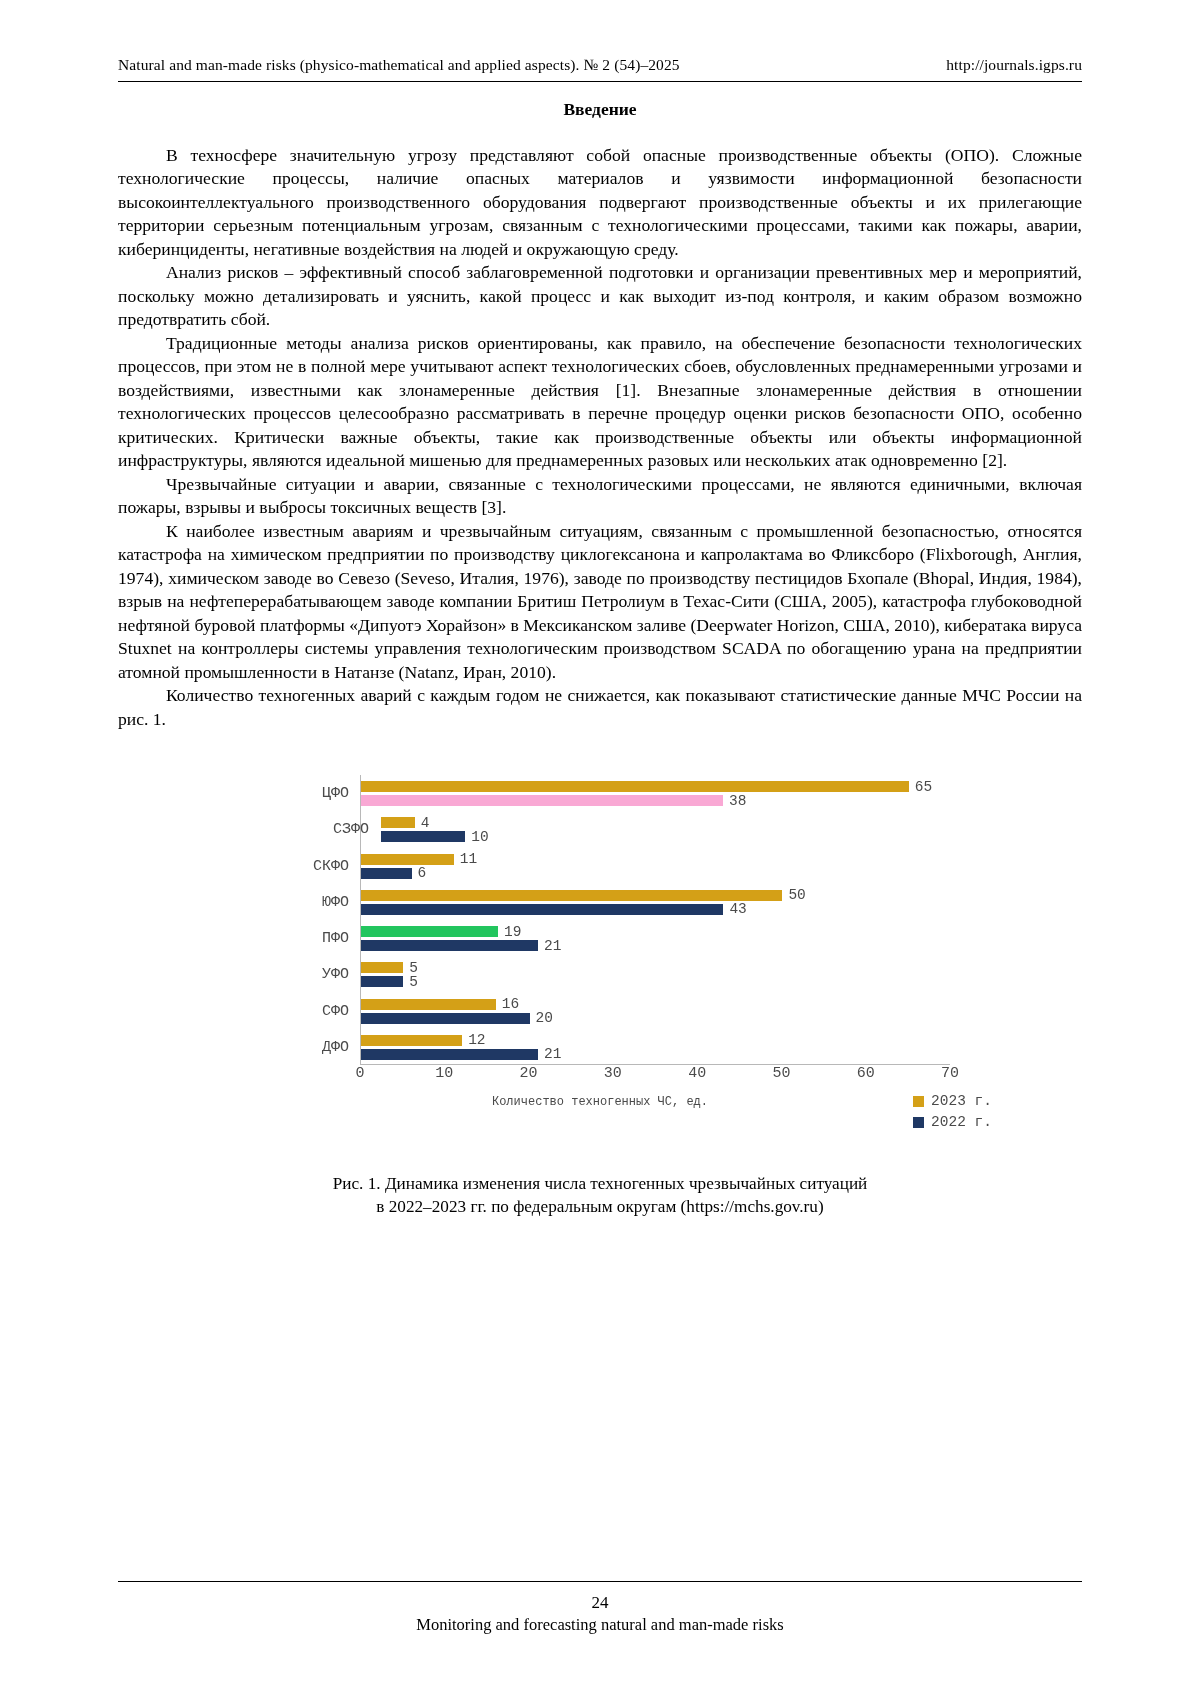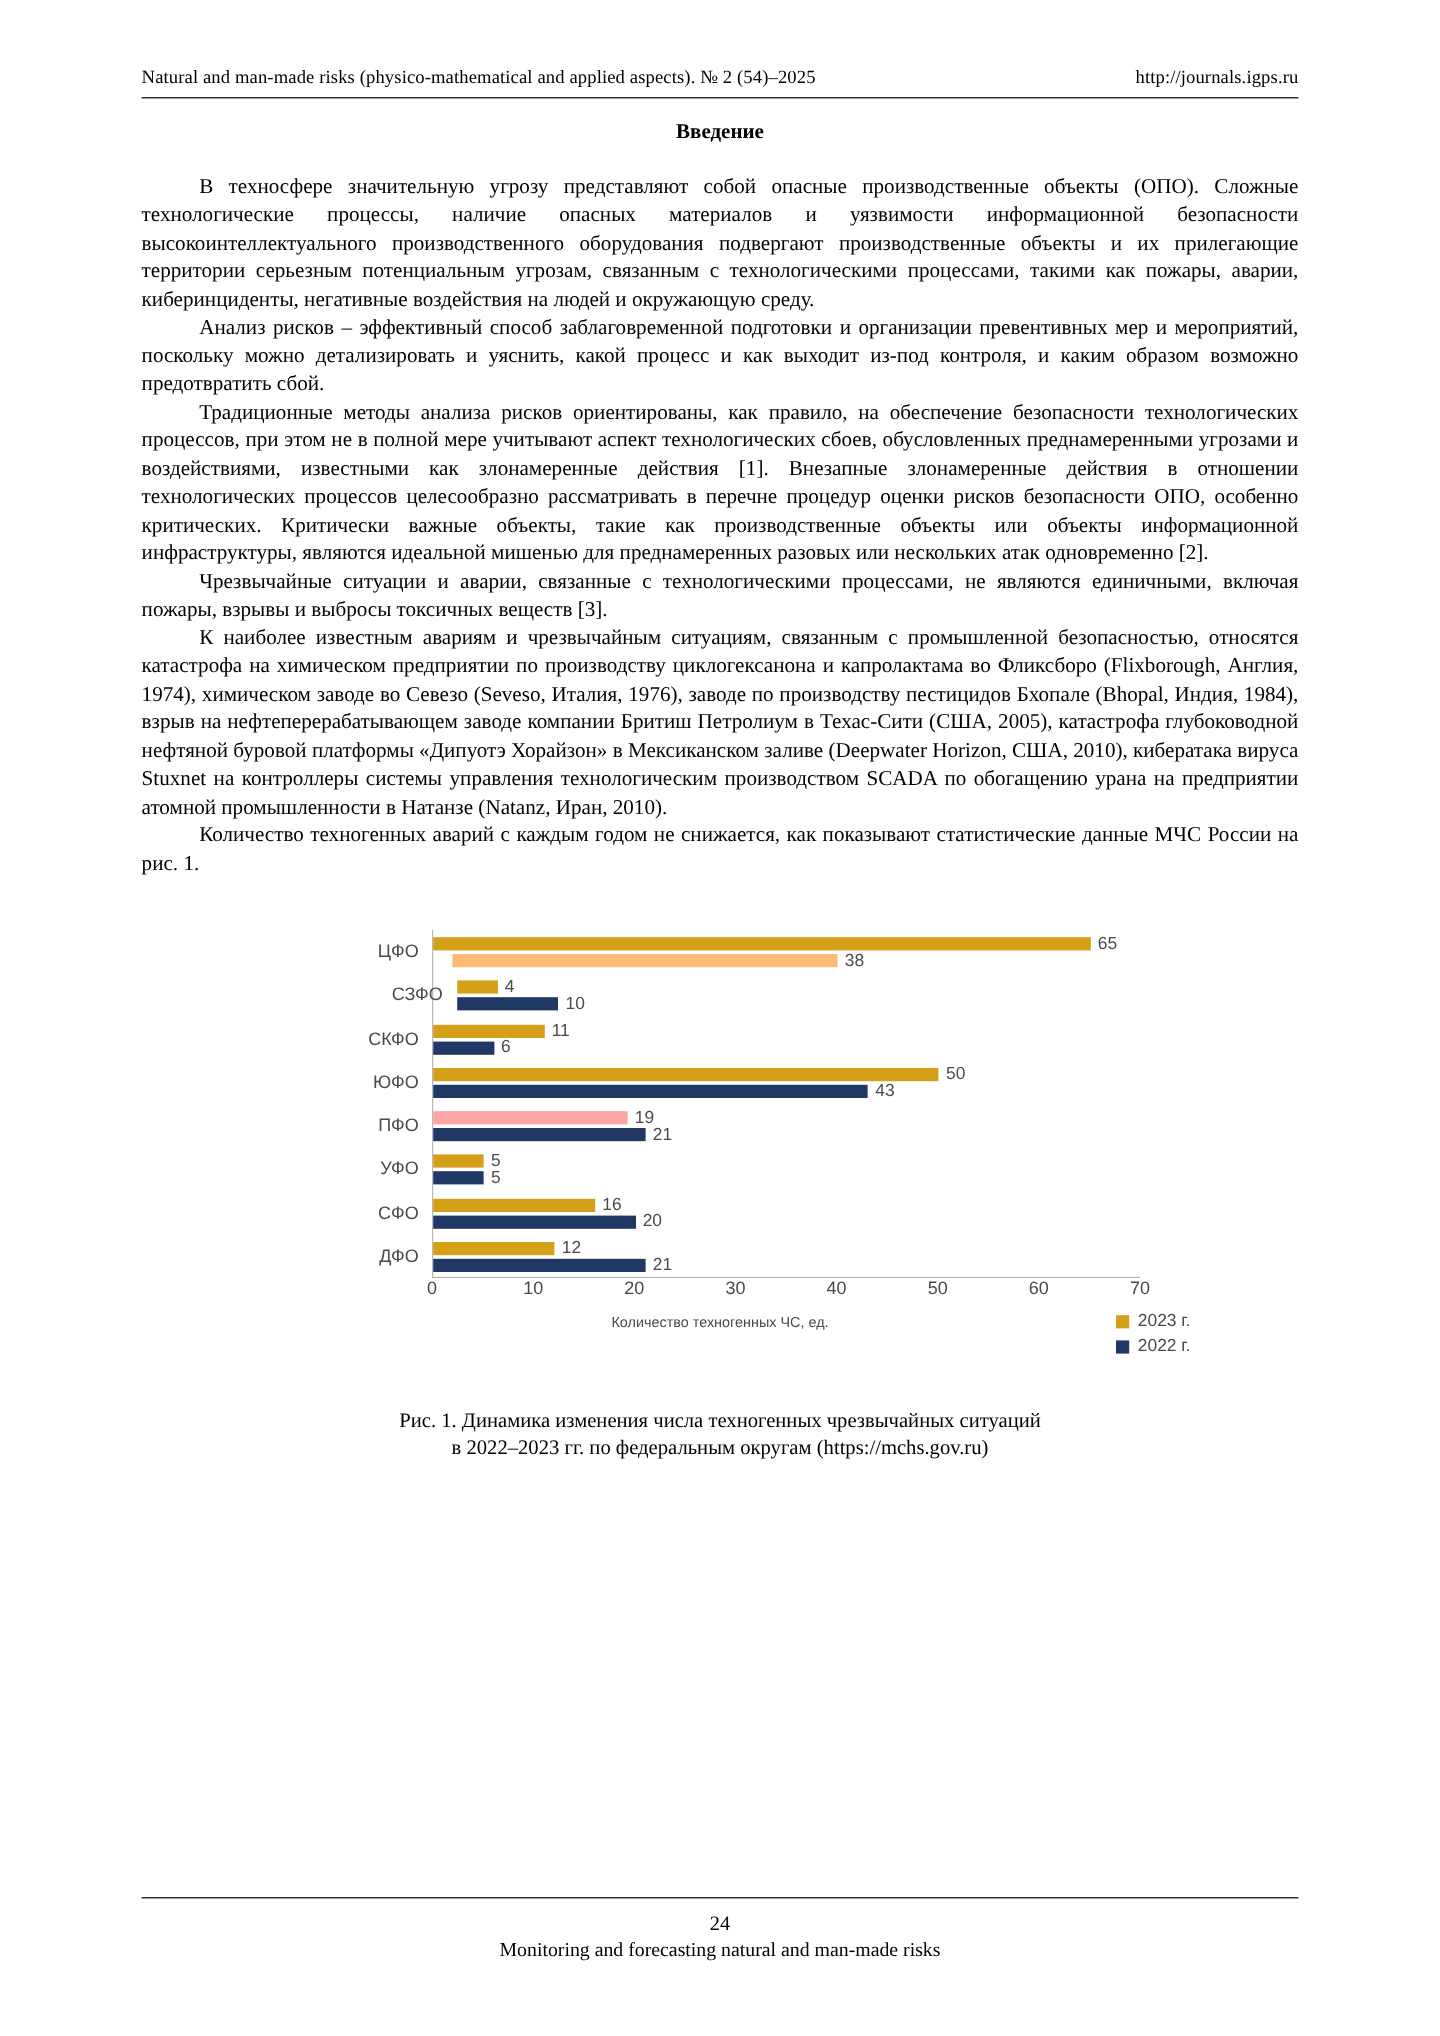--- a/index.html
+++ b/index.html
@@ -55,21 +55,21 @@
 
   
   .figure {
     margin-top: 26px;
   }
   .chart-wrap {
     position: relative;
     width: 820px;
     height: 400px;
     margin: 0 auto;
-    font-family: Liberation Sans, sans-serif;
+    font-family: Liberation Mono, monospace;
   }
   .plot {
     position: absolute;
     left: 170px;
     top: 18px;
     width: 590px;
     height: 290px;
     border-left: 1.5px solid #b8b8b8;
     border-bottom: 1.5px solid #b8b8b8;
     box-sizing: border-box;
@@ -193,21 +193,21 @@
   </div>
 
   <div class="figure">
     <div class="chart-wrap">
       <div class="plot" id="plot">
           <div class="cat-row" style="top: 0px; height: 36.25px;">
             <div class="cat-label">ЦФО</div>
             <div class="bar y2023" style="width: 547.857px; background: rgb(212, 160, 23); top: 6px;">
               <span class="bar-val">65</span>
             </div>
-            <div class="bar y2022" style="width: 321px; background: #fdba74; top: 20px; margin-left: 16px;">
+            <div class="bar y2022" style="width: 362px; background: #f9a8d4; top: 20px;">
               <span class="bar-val">38</span>
             </div>
           </div>
           <div class="cat-row" style="top: 36px; height: 36.25px; margin-left: 20px;">
             <div class="cat-label">СЗФО</div>
             <div class="bar y2023" style="width: 33.7143px; background: rgb(212, 160, 23); top: 6px;">
               <span class="bar-val">4</span>
             </div>
             <div class="bar y2022" style="width: 84.2857px; background: rgb(31, 56, 100); top: 20px;">
               <span class="bar-val">10</span>
@@ -226,21 +226,21 @@
             <div class="cat-label">ЮФО</div>
             <div class="bar y2023" style="width: 421.429px; background: rgb(212, 160, 23); top: 6px;">
               <span class="bar-val">50</span>
             </div>
             <div class="bar y2022" style="width: 362.429px; background: rgb(31, 56, 100); top: 20px;">
               <span class="bar-val">43</span>
             </div>
           </div>
           <div class="cat-row" style="top: 145px; height: 36.25px;">
             <div class="cat-label">ПФО</div>
-            <div class="bar y2023" style="width: 162px; background: #fca5a5; top: 6px;">
+            <div class="bar y2023" style="width: 137px; background: #22c55e; top: 6px;">
               <span class="bar-val">19</span>
             </div>
             <div class="bar y2022" style="width: 177px; background: rgb(31, 56, 100); top: 20px;">
               <span class="bar-val">21</span>
             </div>
           </div>
           <div class="cat-row" style="top: 181.25px; height: 36.25px;">
             <div class="cat-label">УФО</div>
             <div class="bar y2023" style="width: 42.1429px; background: rgb(212, 160, 23); top: 6px;">
               <span class="bar-val">5</span>

